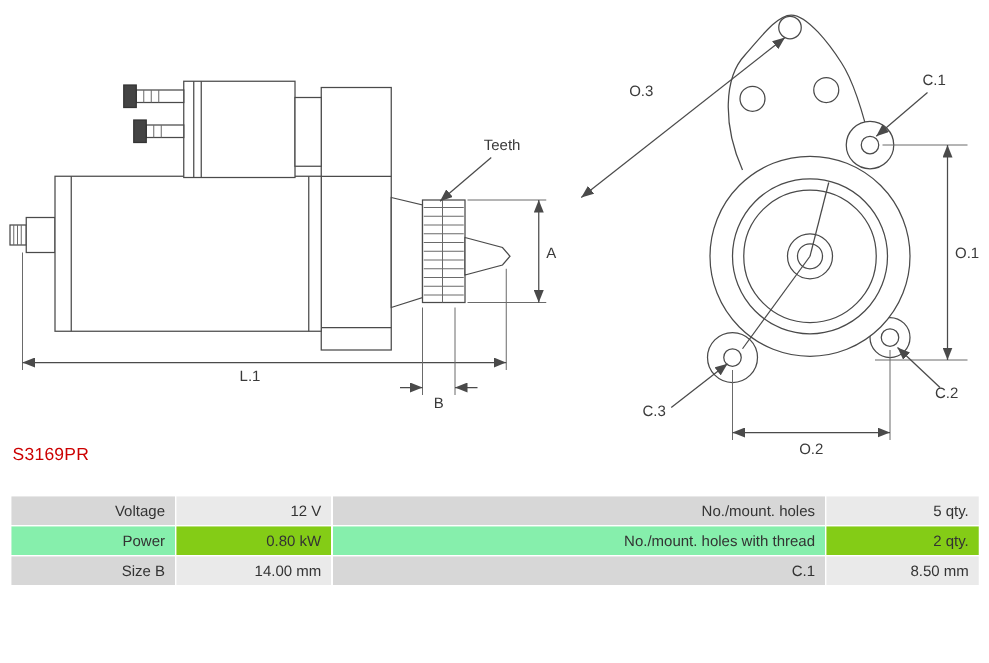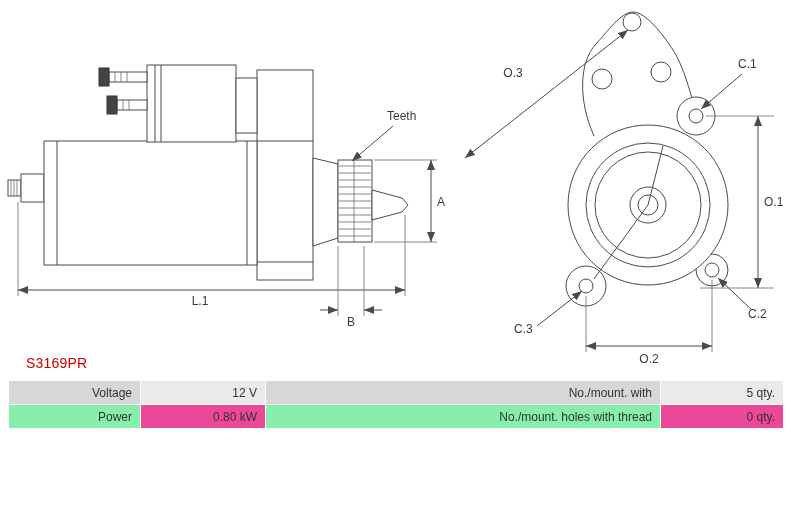--- a/index.html
+++ b/index.html
@@ -1,25 +1,25 @@
 <!DOCTYPE html>
 <html><head>
 <meta charset="utf-8">
 <style>
   * { margin:0; padding:0; box-sizing:border-box; }
   html,body { width:791px; height:530px; background:#ffffff; font-family:"Liberation Sans",sans-serif; }
   body { position:relative; overflow:hidden; }
   .drawing { position:absolute; top:0; left:0; }
-  .part-number { position:absolute; left:26px; top:355px; color:#cc0000; font-size:14px; letter-spacing:0.2px; }
-  table.spec { position:absolute; left:8px; top:380px; width:775px; border-collapse:collapse; font-size:12px; color:#333; table-layout:fixed; }
+  .part-number { position:absolute; left:10px; top:355px; color:#cc0000; font-size:14px; letter-spacing:0.2px; }
+  table.spec { position:absolute; left:8px; top:396px; width:775px; border-collapse:collapse; font-size:12px; color:#333; table-layout:fixed; }
   table.spec td { border:1px solid #ffffff; height:24px; padding:0 8px; text-align:right; vertical-align:middle; overflow:hidden; white-space:nowrap; }
   tr.r-odd  td.lbl { background:#d7d7d7; }
   tr.r-odd  td.val { background:#eaeaea;margin-left:28px; }
   tr.r-even td.lbl { background:#86efac; }
-  tr.r-even td.val { background:#ec4899;padding-left:24px; }
+  tr.r-even td.val { background:#84cc16;padding-left:24px; }
   svg text { font-family:"Liberation Sans",sans-serif; font-size:12px; fill:#3a3a3a; }
   .ln  { stroke:#4a4a4a; stroke-width:1; fill:none; }
   .lnf { stroke:#4a4a4a; stroke-width:1; fill:#ffffff; }
   .thin{ stroke:#6a6a6a; stroke-width:0.8; fill:none; }
   .dk  { stroke:#333; stroke-width:1; fill:#444; }
 </style>
 </head>
 <body>
 
 <svg class="drawing" width="791" height="378" viewBox="0 0 791 378">
@@ -156,23 +156,29 @@
   <colgroup>
     <col style="width:132px">
       <col style="width:125px">
       <col style="width:395px">
       <col style="width:123px">
   </colgroup>
   <tbody>
     <tr class="r-odd">
       <td class="lbl">Voltage</td>
       <td class="val">12 V</td>
-      <td class="lbl">No./mount. with</td>
+      <td class="lbl">No./mount. holes</td>
       <td class="val">5 qty.</td>
     </tr>
     <tr class="r-even">
       <td class="lbl">Power</td>
       <td class="val">0.80 kW</td>
       <td class="lbl">No./mount. holes with thread</td>
-      <td class="val">0 qty.</td>
+      <td class="val">2 qty.</td>
+    </tr>
+    <tr class="r-odd">
+      <td class="lbl">Size B</td>
+      <td class="val">14.00 mm</td>
+      <td class="lbl">C.1</td>
+      <td class="val">8.50 mm</td>
     </tr>
   </tbody>
 </table>
 
 </body></html>

